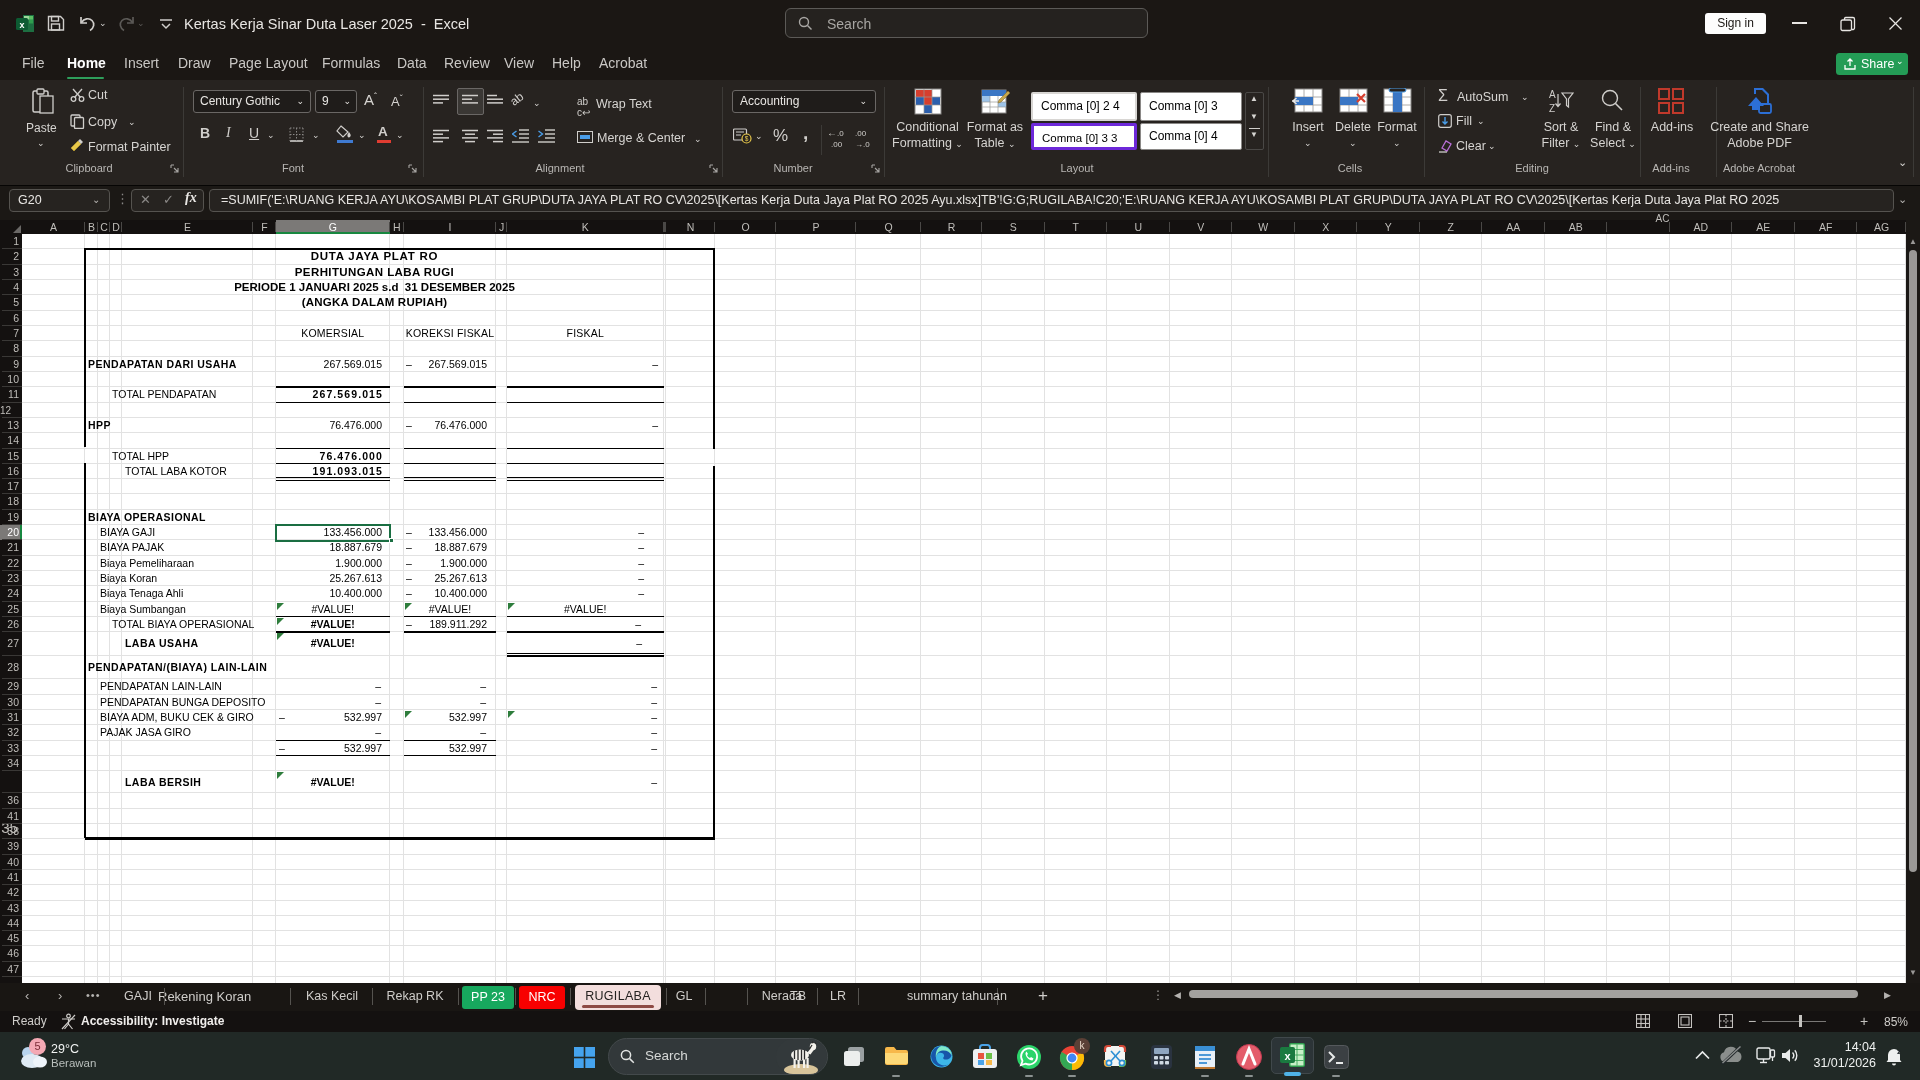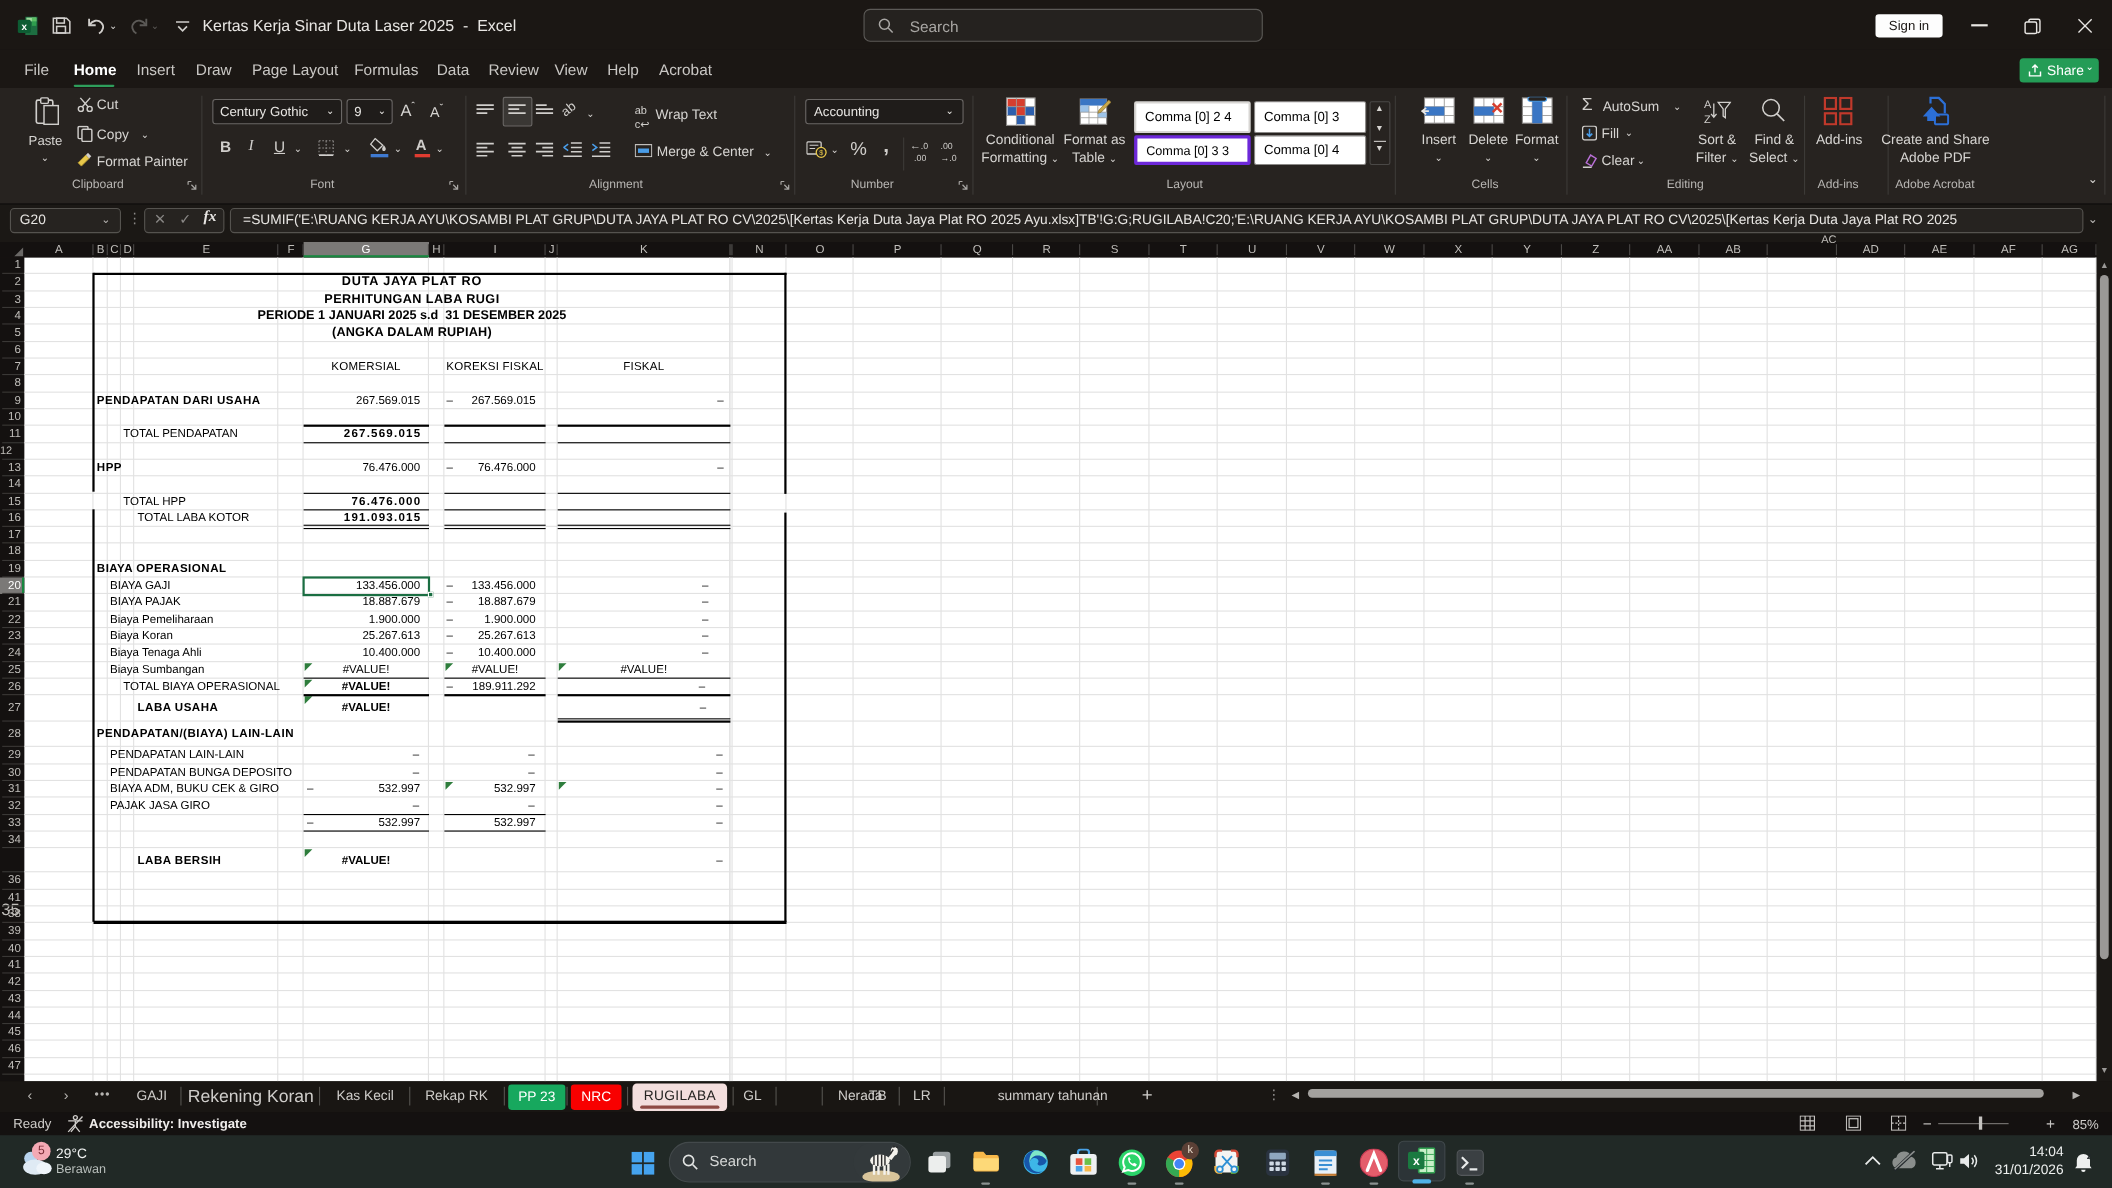--- a/index.html
+++ b/index.html
@@ -753,21 +753,21 @@
 <div class="a" style="left:388.5px;top:538.4px;width:5px;height:5px;background:#1a6e42;border:1px solid #fff"></div>
 <div class="a" style="left:1906px;top:220px;width:14px;height:763px;background:#1b1815"></div>
 <div class="a" style="left:1909px;top:237px;font-size:8px;color:#9a9896">▲</div>
 <div class="a" style="left:1909px;top:250px;width:8px;height:622px;background:#9a9896;border-radius:4px"></div>
 <div class="a" style="left:1909px;top:968px;font-size:8px;color:#9a9896">▼</div>
 <div class="a" style="left:0;top:983px;width:1920px;height:28px;background:#191613"></div>
 <div class="a" style="left:25px;top:988px;font-size:13px;color:#b5b3b0">‹</div>
 <div class="a" style="left:58px;top:988px;font-size:13px;color:#b5b3b0">›</div>
 <div class="a" style="left:86px;top:989px;font-size:11px;color:#b5b3b0;letter-spacing:1px">•••</div>
 <div class="a" style="left:68px;top:989px;width:140px;text-align:center;font-size:12.5px;color:#cfcdca">GAJI</div>
-<div class="a" style="left:158px;top:989px;width:140px;text-align:center;font-size:16px;color:#cfcdca">Rekening Koran</div>
+<div class="a" style="left:158px;top:989px;width:140px;font-size:13px;color:#cfcdca">Rekening Koran</div>
 <div class="a" style="left:262px;top:989px;width:140px;text-align:center;font-size:12.5px;color:#cfcdca">Kas Kecil</div>
 <div class="a" style="left:345px;top:989px;width:140px;text-align:center;font-size:12.5px;color:#cfcdca">Rekap RK</div>
 <div class="a" style="left:164px;top:988px;width:1px;height:17px;background:#55534f"></div>
 <div class="a" style="left:290px;top:988px;width:1px;height:17px;background:#55534f"></div>
 <div class="a" style="left:372px;top:988px;width:1px;height:17px;background:#55534f"></div>
 <div class="a" style="left:458px;top:988px;width:1px;height:17px;background:#55534f"></div>
 <div class="a" style="left:515px;top:988px;width:1px;height:17px;background:#55534f"></div>
 <div class="a" style="left:570px;top:988px;width:1px;height:17px;background:#55534f"></div>
 <div class="a" style="left:666px;top:988px;width:1px;height:17px;background:#55534f"></div>
 <div class="a" style="left:705px;top:988px;width:1px;height:17px;background:#55534f"></div>

